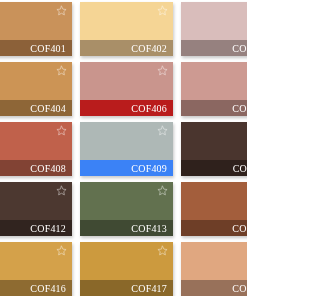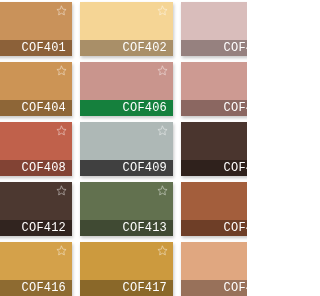--- a/index.html
+++ b/index.html
@@ -70,23 +70,23 @@
     height: 16px;
     display: flex;
     align-items: center;
     justify-content: flex-end;
     padding-right: 6px;
     box-sizing: border-box;
   }
 
   .swatch-code {
     color: #ffffff;
-    font-size: 12px;
+    font-size: 10px;
     letter-spacing: 0.2px;
-    font-family: Liberation Mono, monospace;
+    font-family: Liberation Serif, serif;
     white-space: nowrap;
   }
 </style>
 </head>
 <body>
 
 <div id="swatch-grid">
     <div class="swatch-card">
     <div class="swatch-color" style="background: rgb(201, 146, 90);">
       <span class="star-icon">
@@ -136,21 +136,21 @@
     </div>
   </div>
     <div class="swatch-card">
     <div class="swatch-color" style="background: rgb(201, 149, 141);">
       <span class="star-icon">
         <svg viewBox="0 0 24 24" fill="none" stroke="#ffffff" stroke-width="1.8" stroke-linejoin="round" stroke-linecap="round">
           <polygon points="12,2.5 15.1,9 22,9.8 16.9,14.5 18.3,21.5 12,18 5.7,21.5 7.1,14.5 2,9.8 8.9,9"></polygon>
         </svg>
       </span>
     </div>
-    <div class="swatch-label-bar" style="background: #15803d; padding-left: 9px;">
+    <div class="swatch-label-bar" style="background: #b91c1c; padding-left: 9px;">
       <span class="swatch-code">COF406</span>
     </div>
   </div>
     <div class="swatch-card">
     <div class="swatch-color" style="background: rgb(205, 154, 146);">
       <span class="star-icon">
         <svg viewBox="0 0 24 24" fill="none" stroke="#ffffff" stroke-width="1.8" stroke-linejoin="round" stroke-linecap="round">
           <polygon points="12,2.5 15.1,9 22,9.8 16.9,14.5 18.3,21.5 12,18 5.7,21.5 7.1,14.5 2,9.8 8.9,9"></polygon>
         </svg>
       </span>
@@ -172,21 +172,21 @@
     </div>
   </div>
     <div class="swatch-card">
     <div class="swatch-color" style="background: rgb(174, 184, 182);">
       <span class="star-icon">
         <svg viewBox="0 0 24 24" fill="none" stroke="#ffffff" stroke-width="1.8" stroke-linejoin="round" stroke-linecap="round">
           <polygon points="12,2.5 15.1,9 22,9.8 16.9,14.5 18.3,21.5 12,18 5.7,21.5 7.1,14.5 2,9.8 8.9,9"></polygon>
         </svg>
       </span>
     </div>
-    <div class="swatch-label-bar" style="background: #404040;">
+    <div class="swatch-label-bar" style="background: #3b82f6;">
       <span class="swatch-code">COF409</span>
     </div>
   </div>
     <div class="swatch-card">
     <div class="swatch-color" style="background: rgb(74, 53, 46);">
       <span class="star-icon">
         <svg viewBox="0 0 24 24" fill="none" stroke="#ffffff" stroke-width="1.8" stroke-linejoin="round" stroke-linecap="round">
           <polygon points="12,2.5 15.1,9 22,9.8 16.9,14.5 18.3,21.5 12,18 5.7,21.5 7.1,14.5 2,9.8 8.9,9"></polygon>
         </svg>
       </span>

